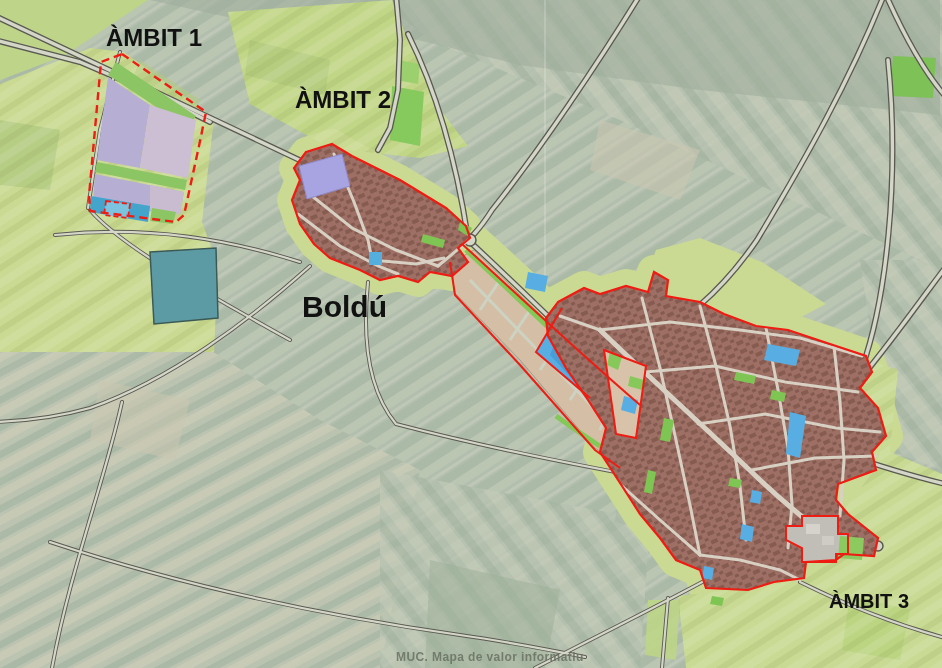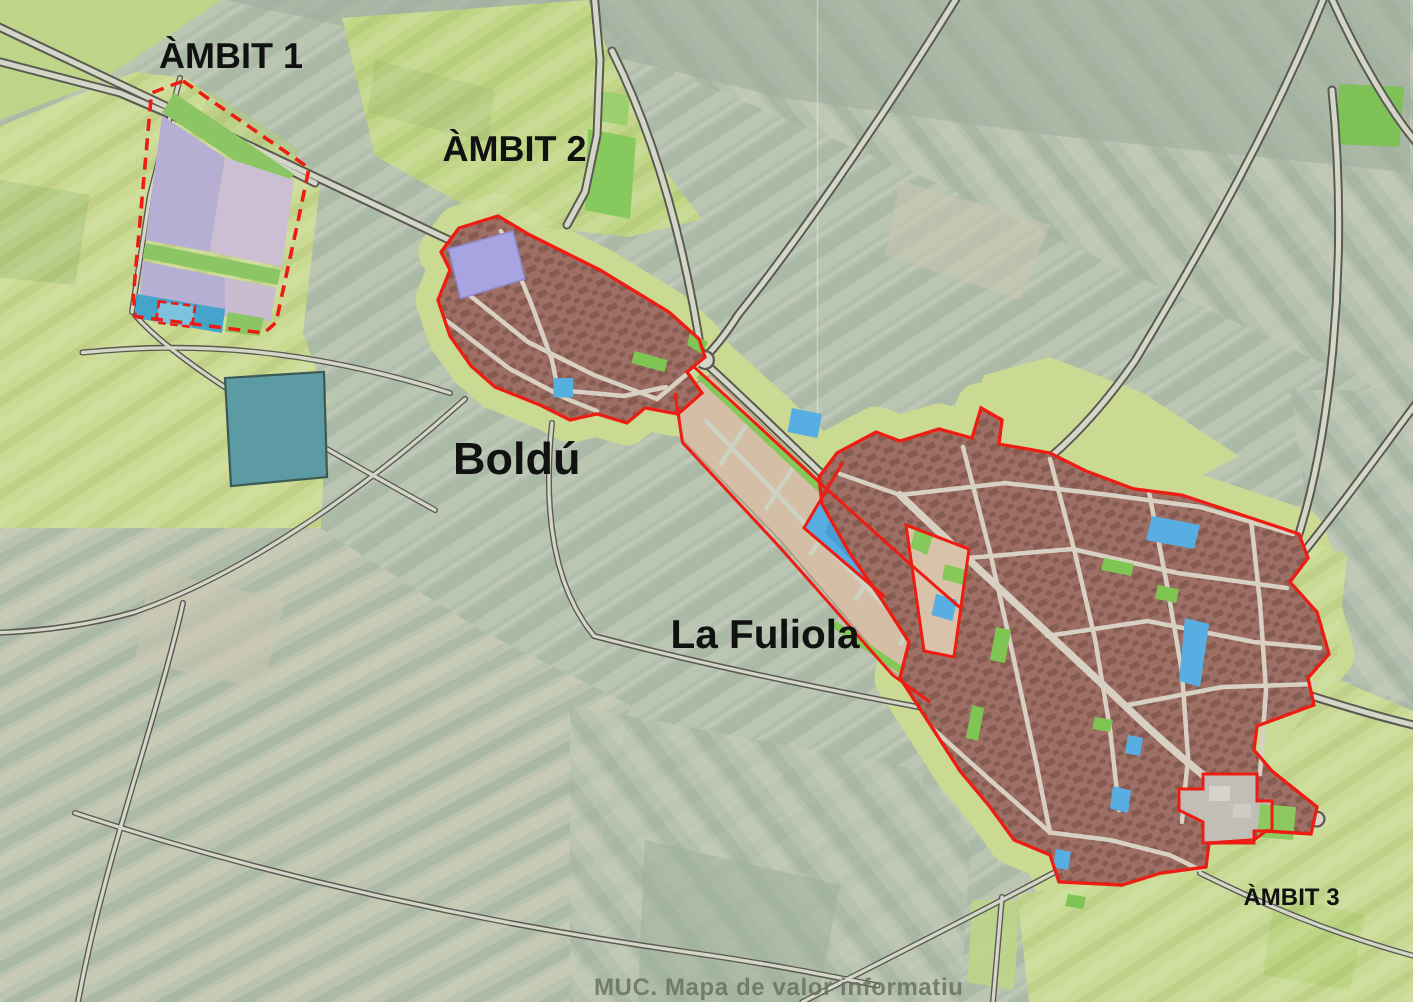--- a/index.html
+++ b/index.html
@@ -16,23 +16,23 @@
   .stage svg{position:absolute;left:0;top:0;width:942px;height:668px;display:block;}
   .map-label{
     position:absolute;color:var(--label-color);font-weight:700;
     white-space:nowrap;letter-spacing:0px;line-height:1;
     font-family:"Liberation Sans", sans-serif;
   }
   .lbl-ambit1{left:106px;top:26px;font-size:24px;}
   .lbl-ambit2{left:295px;top:88px;font-size:24px;}
   .lbl-boldu{left:302px;top:292px;font-size:30px;}
   .lbl-fuliola{left:447px;top:410px;font-size:27px;}
-  .lbl-ambit3{left:829px;top:591px;font-size:16px;}
+  .lbl-ambit3{left:829px;top:591px;font-size:20px;}
   .watermark{
-    position:absolute;left:396px;top:650px;font-size:16px;font-weight:700;
+    position:absolute;left:396px;top:650px;font-size:12px;font-weight:700;
     color:var(--watermark-color);opacity:.85;letter-spacing:.4px;
   }
   .red-line{stroke:var(--boundary-red);fill:none;}
 </style>
 </head>
 <body>
 
 <div class="stage">
 <svg viewBox="0 0 942 668" xmlns="http://www.w3.org/2000/svg">
   <defs>
@@ -271,16 +271,15 @@
     <path class="red-line" d="M462,244 C515,292 570,345 640,405" stroke-width="2"></path>
     <path class="red-line" d="M450,262 L455,295 520,365 595,450 620,468" stroke-width="2"></path>
     <path class="red-line" d="M562,308 L536,352 590,398" stroke-width="2"></path>
     <path class="red-line" d="M558,302 584,288 600,294 626,286 648,292 654,272 668,280 666,296 700,302 724,314 756,326 788,330 812,338 836,346 866,356 872,372 860,388 878,408 886,436 872,452 876,470 838,484 836,500 848,514 878,538 874,556 844,554 836,560 806,562 804,578 774,582 748,590 706,588 700,570 676,560 660,538 640,514 622,486 600,452 606,428 588,400 566,368 548,336 546,318 Z" stroke-width="2.2"></path>
   </g>
 </svg>
 
   <div class="map-label lbl-ambit1">ÀMBIT 1</div>
   <div class="map-label lbl-ambit2">ÀMBIT 2</div>
   <div class="map-label lbl-boldu">Boldú</div>
-  <div class="map-label lbl-fuliola">La Fuliola</div>
   <div class="map-label lbl-ambit3">ÀMBIT 3</div>
   <div class="watermark">MUC. Mapa de valor informatiu</div>
 </div>
 
 </body></html>

